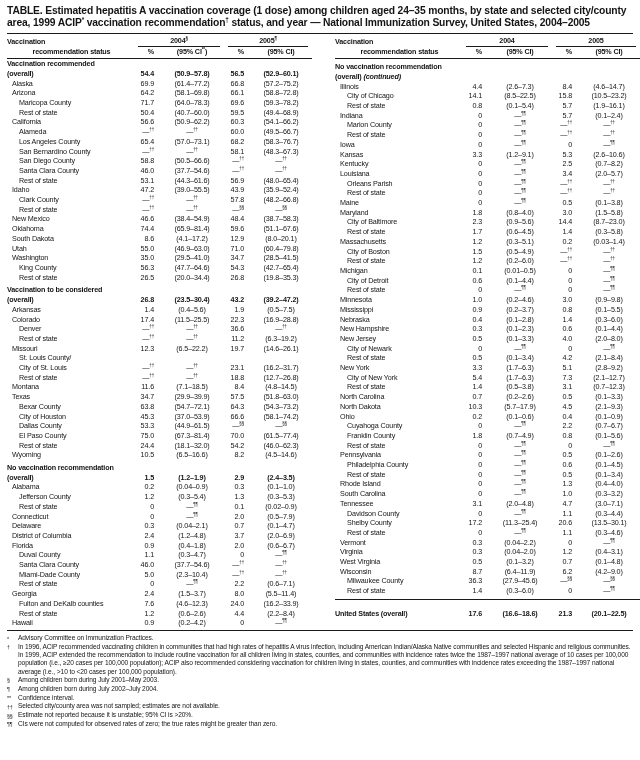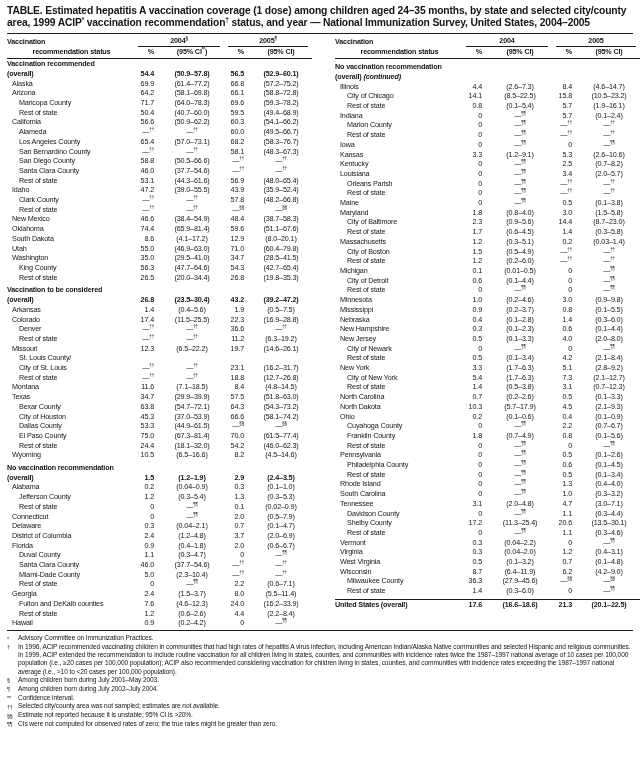--- a/index.html
+++ b/index.html
@@ -28,21 +28,21 @@
   .yg { text-align:center; border-bottom:1px solid #1a1a1a; margin:0 4px; padding-bottom:0.5px; }
   .stub2 { padding-left:2px;text-align:center; }
 
   .sec { margin-top:3px; }
   .sec-t1 { font-weight:700; }
   .sec-row { font-weight:700; }
   .sec-t2i { font-style:italic; font-weight:700; }
   .i1 { padding-left:5px; }
   .i2 { padding-left:12px; }
 
-  .total-row { border-top:1px solid #1a1a1a; margin-top:3.5px; padding-top:0; font-weight:700; }
+  .total-row { border-top:1px solid #1a1a1a; margin-top:3.5px; padding-top:9px; font-weight:700; }
 
   .rule-bottom { border-top:1.4px solid #1a1a1a; margin-top:2px; }
   .footnotes { margin-top:3px; font-size:6.6px; line-height:8.3px; letter-spacing:-0.1px; }
   .fn { display:flex; }
   .fn-sym { width:11px; flex:none; font-size:5.3px; padding-top:0.5px; }
   .fn-text { flex:1; }
 </style>
 </head>
 <body>
 

